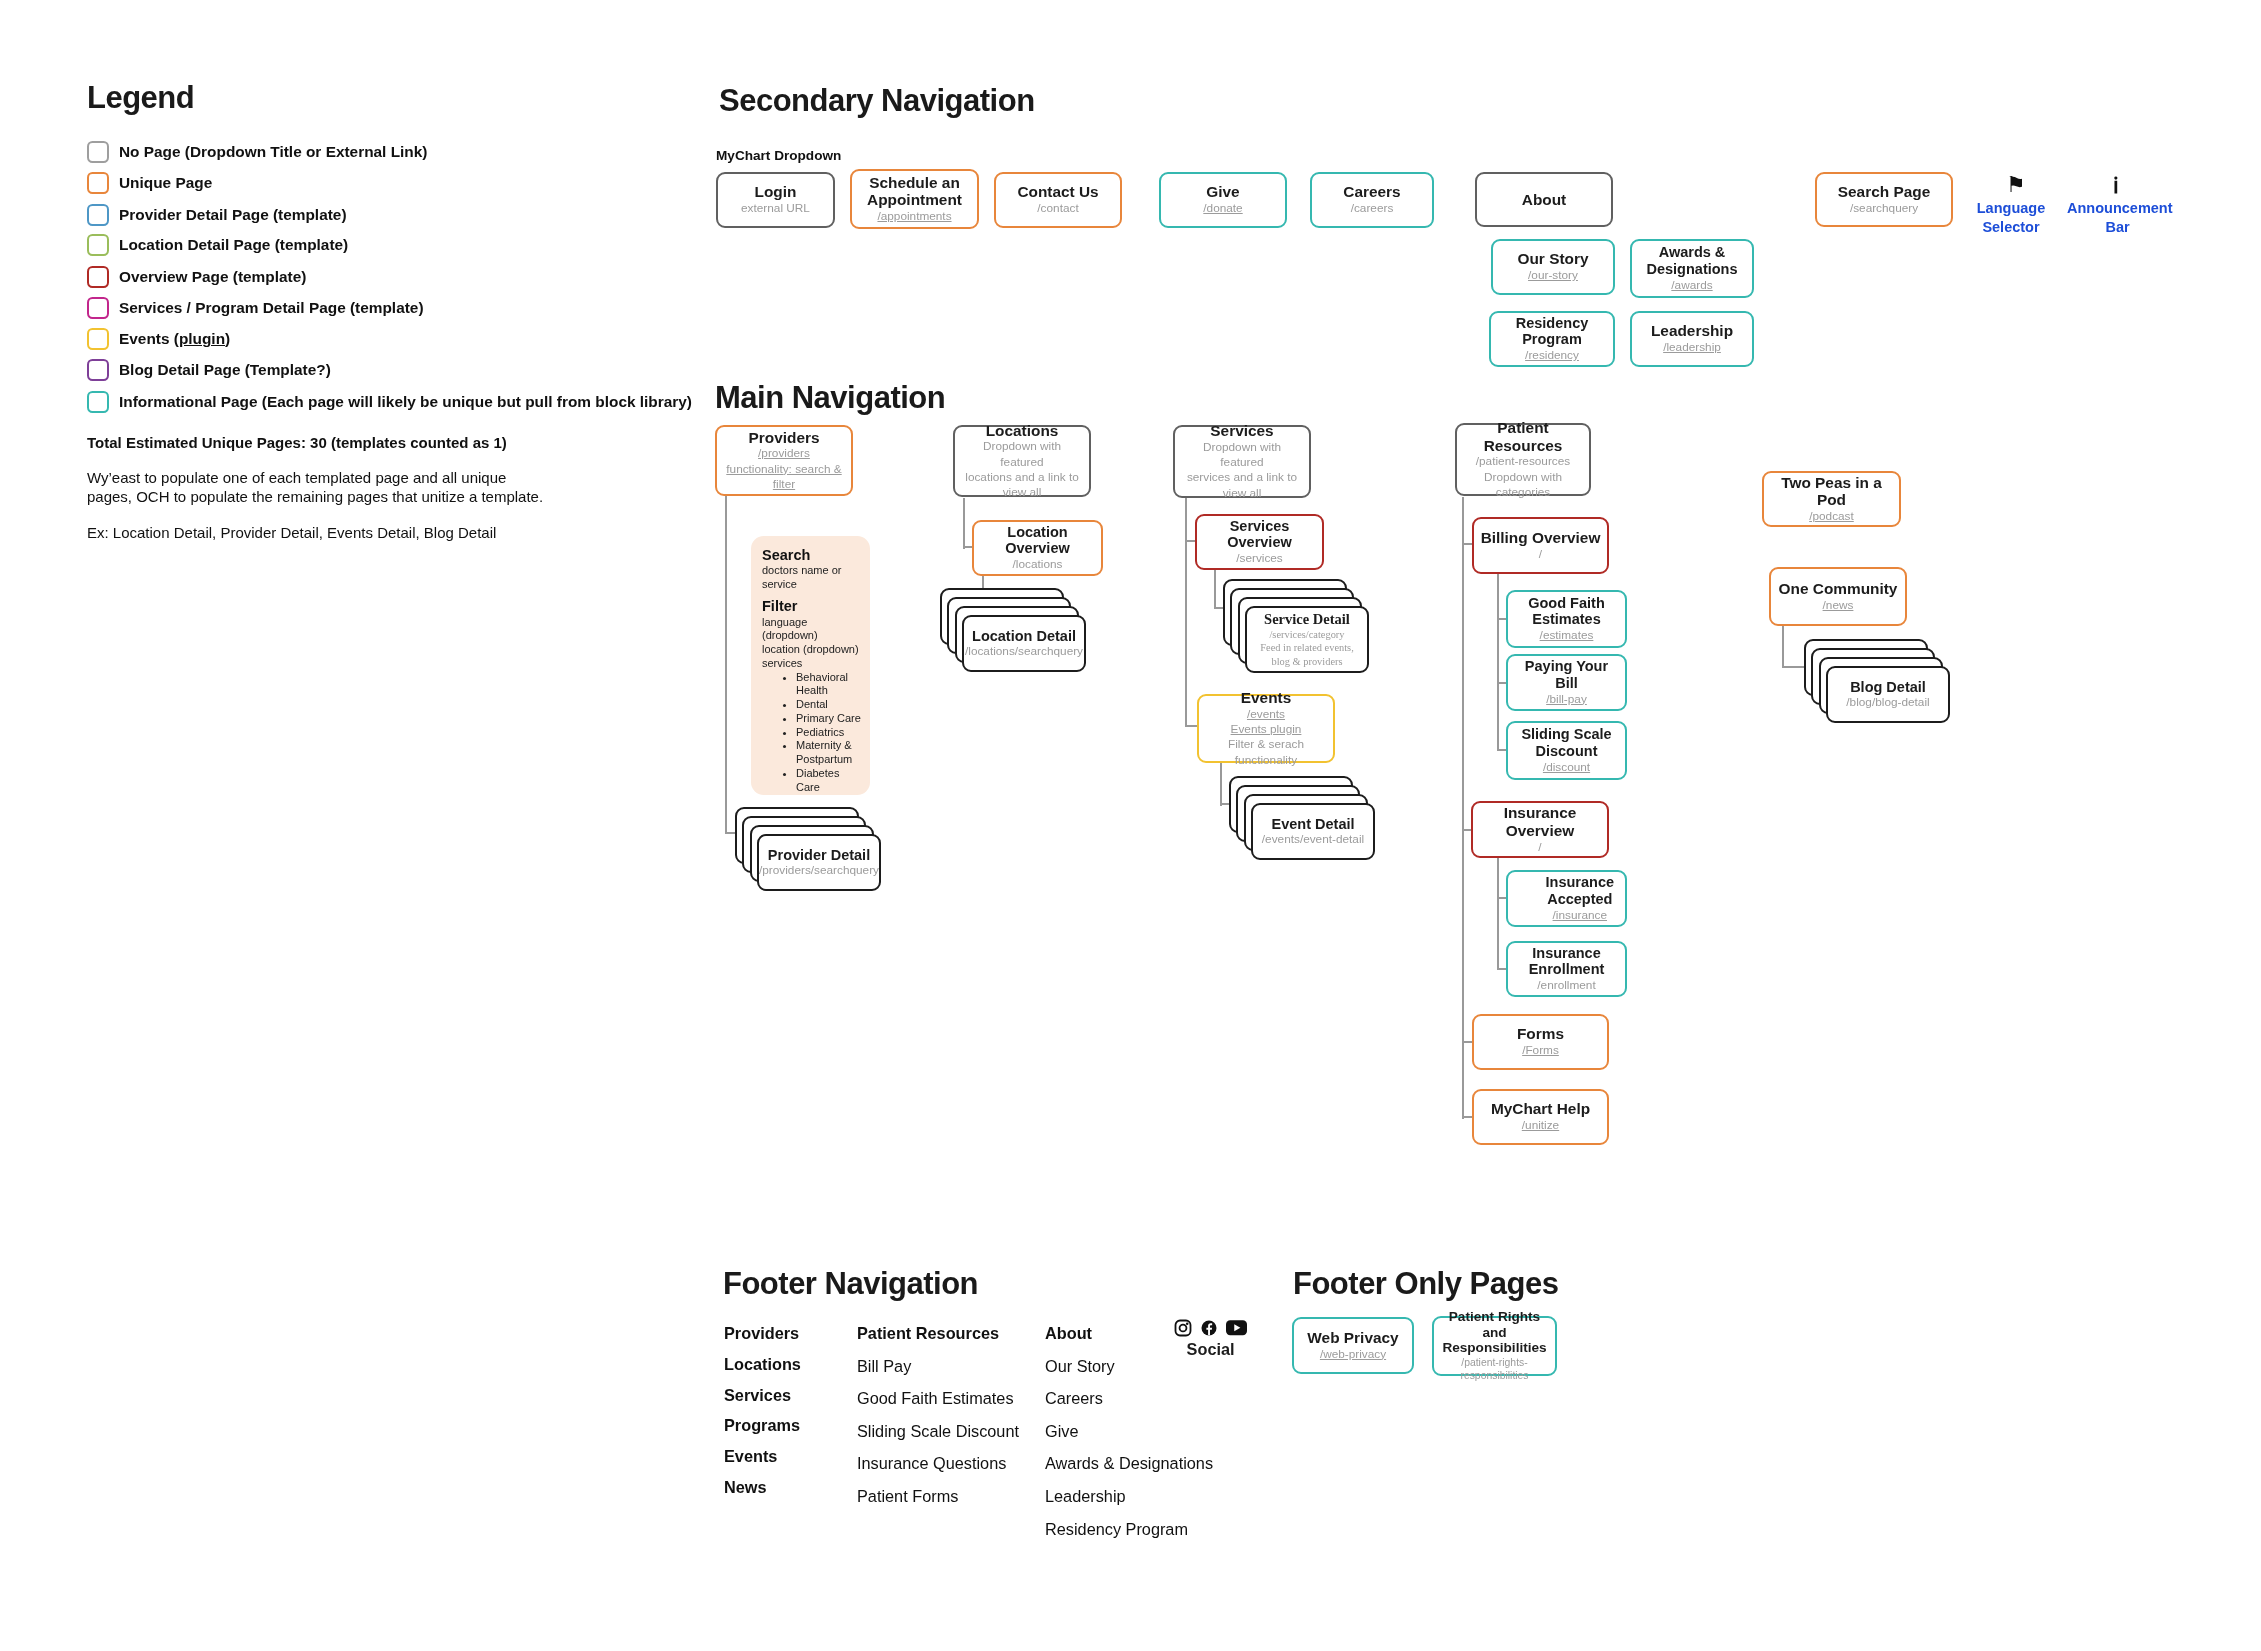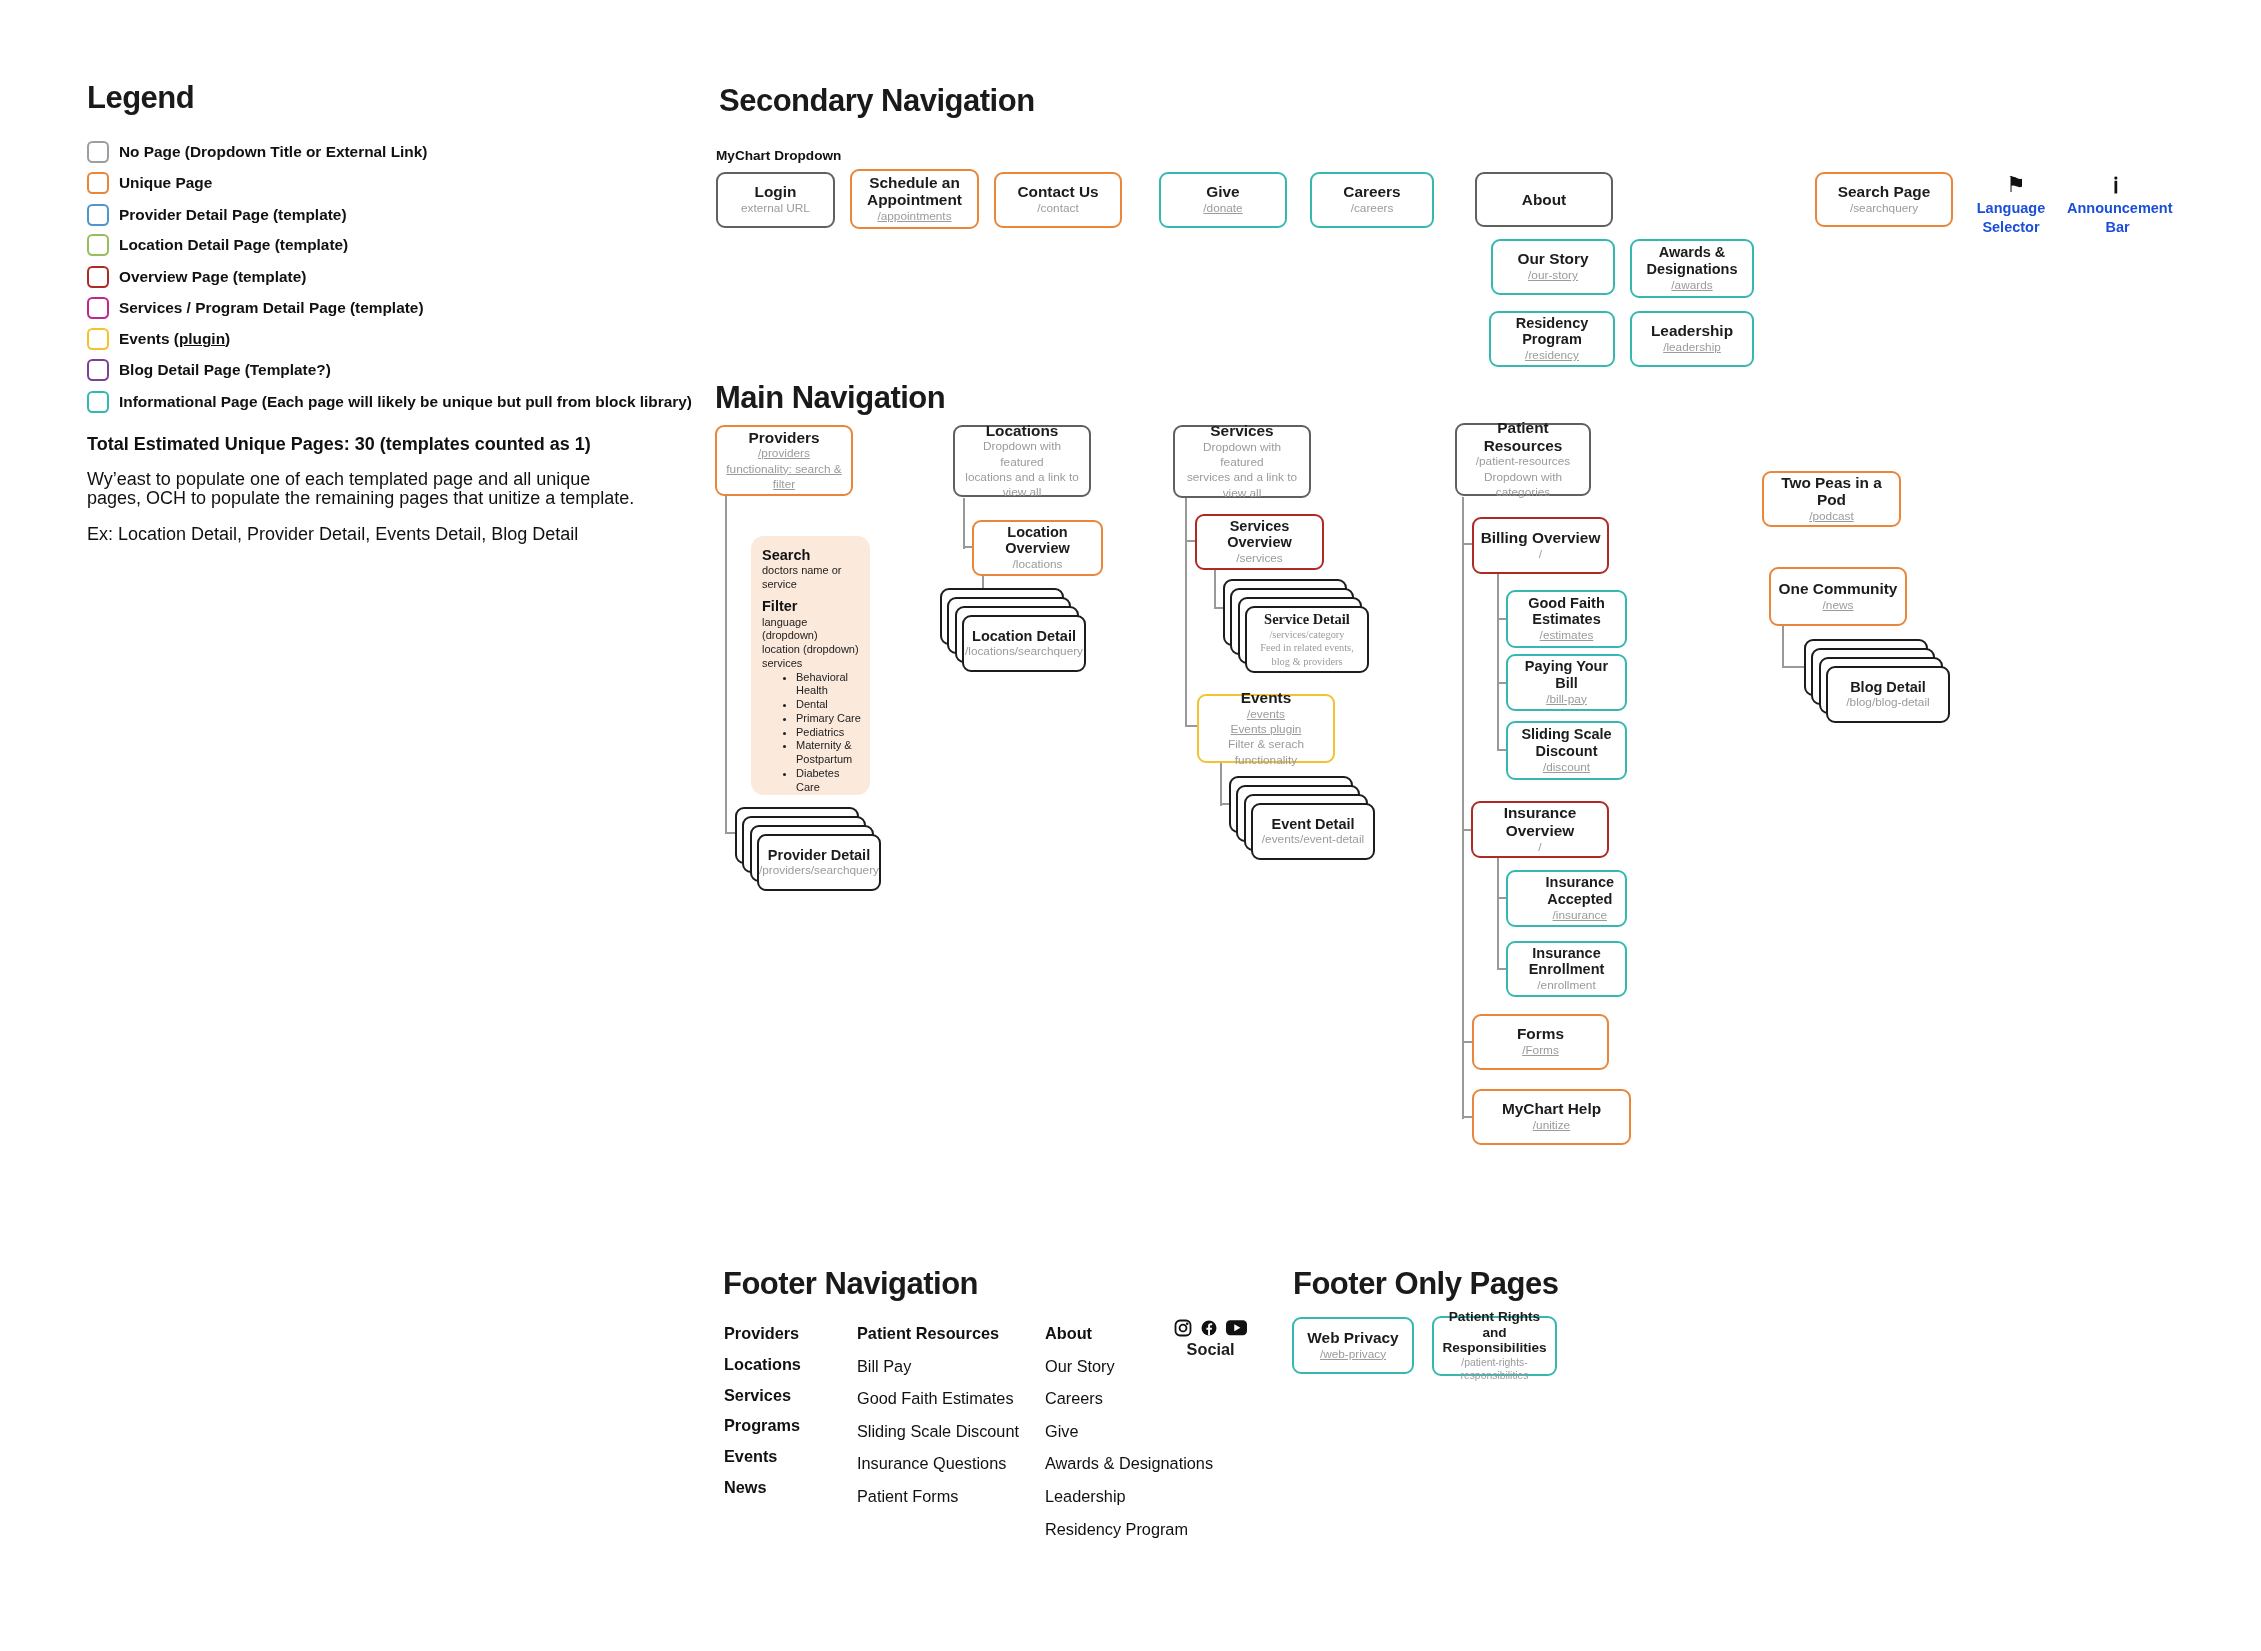--- a/index.html
+++ b/index.html
@@ -3,21 +3,21 @@
 <meta charset="utf-8">
 <style>
   html,body{margin:0;padding:0;background:#fff;}
   #page{position:relative;width:2262px;height:1652px;background:#fff;overflow:hidden;
         font-family:"Liberation Sans",sans-serif;color:#1c1c1c;}
   .h1{position:absolute;font-size:31px;font-weight:bold;letter-spacing:-0.5px;color:#1a1a1a;white-space:nowrap;}
   
   .lgrow{position:absolute;display:flex;align-items:center;height:22px;}
   .lgbox{width:18px;height:18px;border:2.7px solid #999;border-radius:5.4px;background:#fff;flex:0 0 auto;}
   .lglab{margin-left:10px;font-size:15.4px;font-weight:bold;white-space:nowrap;color:#111;}
-  .note{position:absolute;font-size:18px;color:#111;white-space:nowrap;}
+  .note{position:absolute;font-size:15px;color:#111;white-space:nowrap;}
   .noteb{font-weight:bold;}
   
   .node{position:absolute;background:#fff;border:2.3px solid #888;border-radius:9px;box-sizing:border-box;
         display:flex;flex-direction:column;align-items:center;justify-content:center;text-align:center;padding:3.6px 5.4px;}
   .nt{font-size:15.4px;font-weight:bold;color:#1c1c1c;line-height:1.15;}
   .nt.sm{font-size:14.5px;}
   .ns{font-size:11.8px;color:#9b9b9b;line-height:1.3;}
   .ns.xs{font-size:10.4px;}
   .u{text-decoration:underline;}
   .b-gray{border-color:#606060;}
@@ -313,21 +313,21 @@
     <div class="ns u">/insurance</div>
   </div>
   <div class="node b-teal" style="left:1506px;top:941px;width:121px;height:56px;">
     <div class="nt sm">Insurance Enrollment</div>
     <div class="ns">/enrollment</div>
   </div>
   <div class="node b-orange" style="left:1472px;top:1014px;width:137px;height:56px;">
     <div class="nt">Forms</div>
     <div class="ns u">/Forms</div>
   </div>
-  <div class="node b-orange" style="left:1472px;top:1089px;width:159px;height:56px;">
+  <div class="node b-orange" style="left:1472px;top:1089px;width:137px;height:56px;">
     <div class="nt">MyChart Help</div>
     <div class="ns u">/unitize</div>
   </div>
 
   <div class="node b-orange" style="left:1762px;top:471px;width:139px;height:56px;">
     <div class="nt">Two Peas in a Pod</div>
     <div class="ns u">/podcast</div>
   </div>
   <div class="node b-orange" style="left:1769px;top:567px;width:138px;height:59px;">
     <div class="nt">One Community</div>

